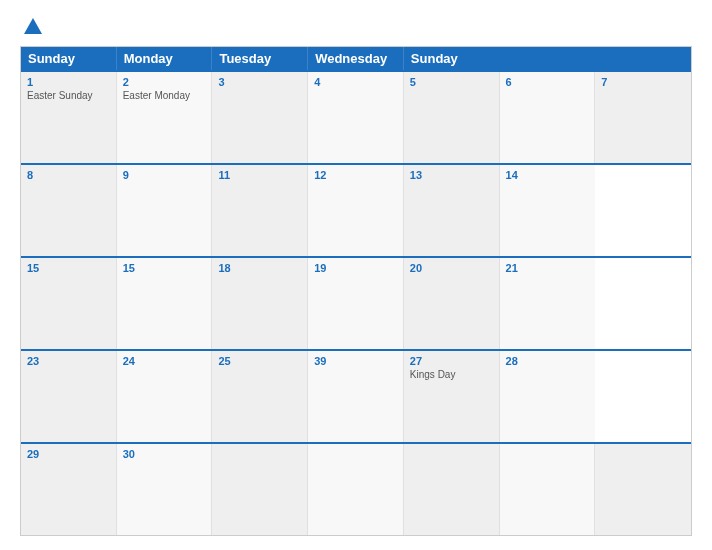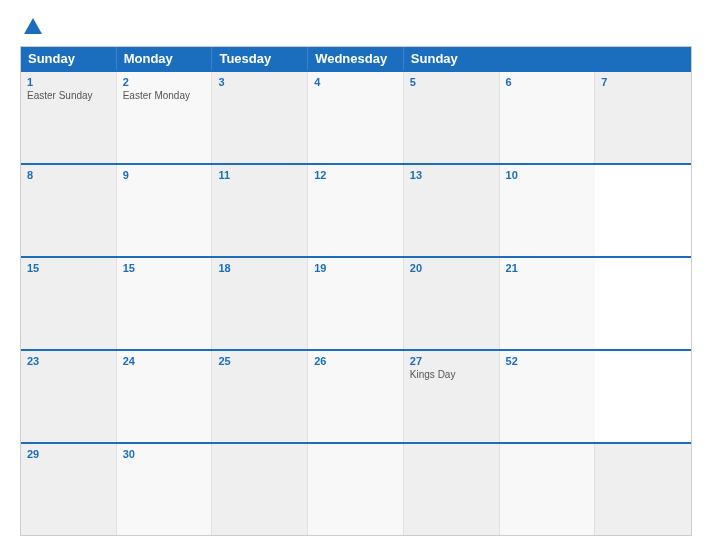--- a/index.html
+++ b/index.html
@@ -187,21 +187,21 @@
           <div class="cal-cell">
             <div class="cal-day-num">11</div>
           </div>
           <div class="cal-cell">
             <div class="cal-day-num">12</div>
           </div>
           <div class="cal-cell">
             <div class="cal-day-num">13</div>
           </div>
           <div class="cal-cell">
-            <div class="cal-day-num">10</div>
+            <div class="cal-day-num">14</div>
           </div>
         </div>
         <div class="cal-week">
           <div class="cal-cell">
             <div class="cal-day-num">15</div>
           </div>
           <div class="cal-cell">
             <div class="cal-day-num">15</div>
           </div>
           <div class="cal-cell">
@@ -221,28 +221,28 @@
           <div class="cal-cell">
             <div class="cal-day-num">23</div>
           </div>
           <div class="cal-cell">
             <div class="cal-day-num">24</div>
           </div>
           <div class="cal-cell">
             <div class="cal-day-num">25</div>
           </div>
           <div class="cal-cell">
-            <div class="cal-day-num">26</div>
+            <div class="cal-day-num">39</div>
           </div>
           <div class="cal-cell">
             <div class="cal-day-num">27</div>
             <div class="cal-event">Kings Day</div>
           </div>
           <div class="cal-cell">
-            <div class="cal-day-num">52</div>
+            <div class="cal-day-num">28</div>
           </div>
         </div>
         <div class="cal-week">
           <div class="cal-cell">
             <div class="cal-day-num">29</div>
           </div>
           <div class="cal-cell">
             <div class="cal-day-num">30</div>
           </div>
           <div class="cal-cell empty"></div>

